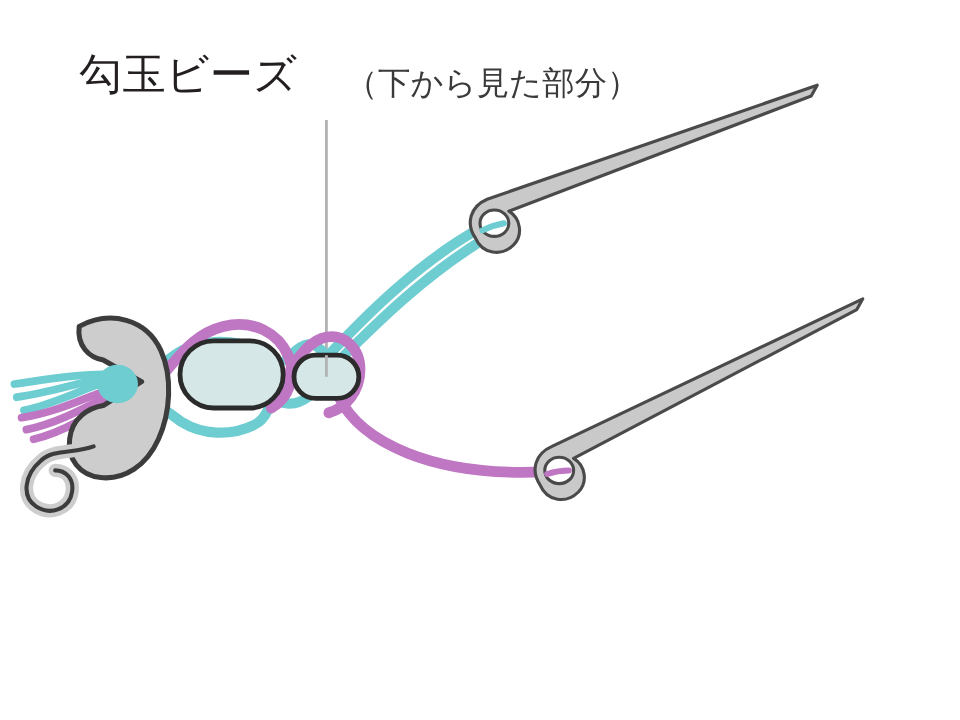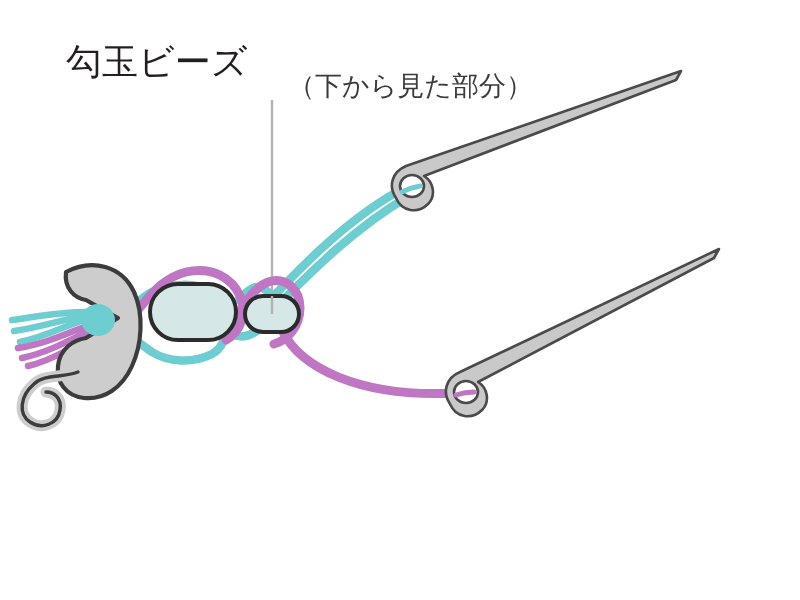--- a/index.html
+++ b/index.html
@@ -38,21 +38,20 @@
   }
   .label-sub {
     position: absolute;
     left: 288px;
     top: 56px;
     font-size: 27px;
     line-height: 1;
     color: #3a3a3a;
     white-space: nowrap;
     font-family: "DejaVu Sans", "Liberation Sans", sans-serif;
-    margin-top: 16px;
   }
 </style>
 </head>
 <body>
 
 <div id="stage">
 
   <svg id="diagram" viewBox="0 0 800 600">
 
     <line id="leader-line" x1="272" y1="100" x2="272" y2="312" stroke="#b3b3b3" stroke-width="2.4"></line>

